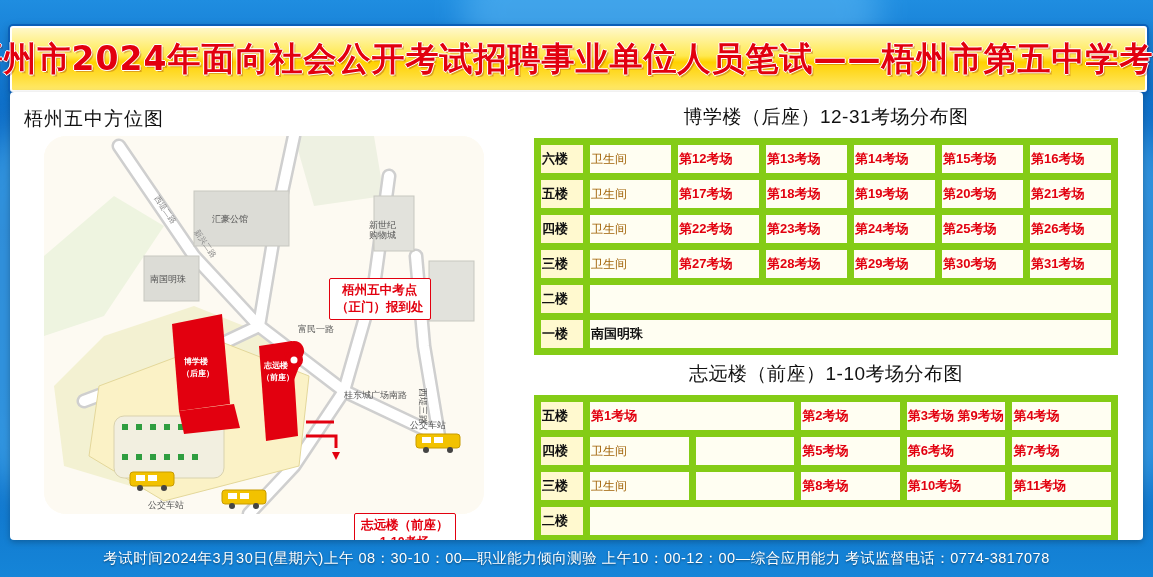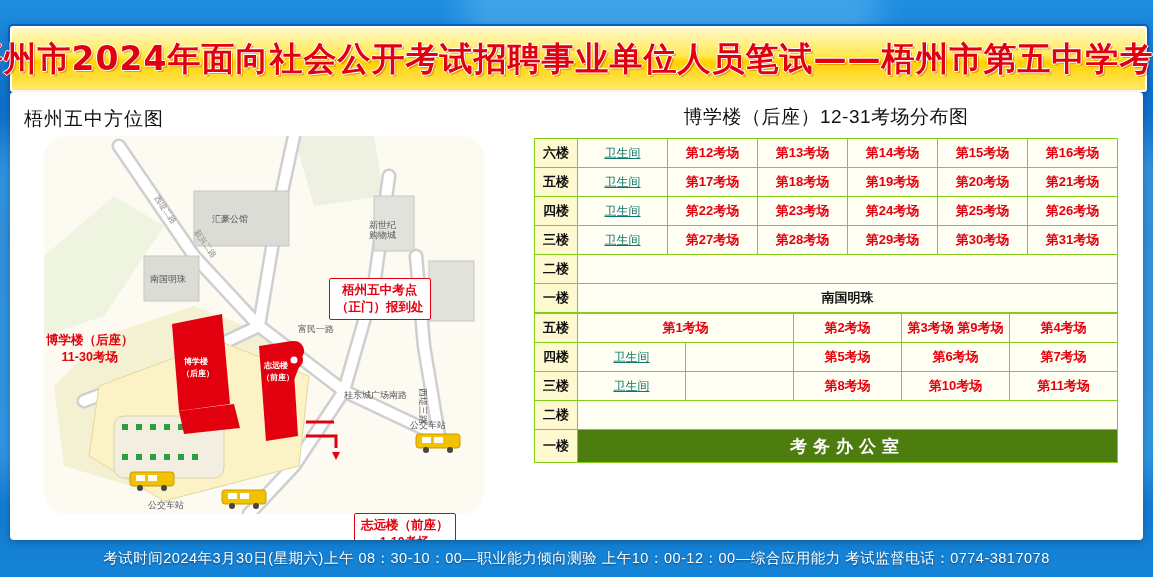--- a/index.html
+++ b/index.html
@@ -71,26 +71,26 @@
   }
 
   
   .tables{position:absolute;left:512px;top:8px;width:608px;}
   .tbl-title{
     text-align:center;font-size:19px;font-weight:normal;color:#111;
     margin:4px 0 8px 0;letter-spacing:.5px;
   }
   table{border-collapse:collapse;width:584px;margin:0 auto;table-layout:fixed;}
   td{
-    border:1px solid #84cc16;
-    height:26px;font-size:13px;text-align:center;color:#e2000f;font-weight:bold;
+    border:7px solid #84cc16;
+    height:26px;font-size:13px;text-align:left;color:#e2000f;font-weight:bold;
     background:#fffef2;
   }
   td.floor{background:#fff9cf;color:#111;width:40px;font-weight:bold;}
-  td.wc{color:#0f766e;font-weight:normal;font-size:12px;text-decoration:underline;}
+  td.wc{color:#a16207;font-weight:normal;font-size:12px;}
   td.blank{background:#fffef2;}
   td.spare{color:#111;}
   td.office{
     background:#4d7c0f;color:#ffffff;font-size:17px;letter-spacing:6px;height:30px;
   }
   .tbl2{margin-top:6px;}
 
   
   .footer{
     position:absolute;left:0;top:540px;width:1153px;height:37px;
@@ -217,24 +217,20 @@
           </g>
           <g font-family="Liberation Sans, sans-serif" font-size="8" fill="#ffffff" font-weight="bold">
             <text x="140" y="228">博学楼</text>
             <text x="138" y="240">（后座）</text>
             <text x="220" y="232">志远楼</text>
             <text x="218" y="244">（前座）</text>
           </g>
         </svg>
       </div>
 
-      <div class="map-callout co-boxue">
-        <div>博学楼（后座）</div>
-          <div>11-30考场</div>
-      </div>
       <div class="map-callout co-main">
         <span class="cbox">
           梧州五中考点<br>（正门）报到处
         </span>
       </div>
       <div class="map-callout co-zhiyuan">
         <span class="cbox">
           志远楼（前座）<br>1-10考场
         </span>
       </div>
@@ -286,20 +282,21 @@
             <td class="floor">二楼</td>
             <td class="blank" colspan="6"></td>
           </tr>
           <tr>
             <td class="floor">一楼</td>
             <td class="spare" colspan="6">南国明珠</td>
           </tr>
         </tbody>
       </table>
 
+      <div class="tbl-title tbl2">志远楼（前座）1-10考场分布图</div>
       <table>
         <tbody>
           <tr>
             <td class="floor">五楼</td>
             <td colspan="2">第1考场</td>
             <td>第2考场</td>
             <td>第3考场 第9考场</td>
             <td>第4考场</td>
           </tr>
           <tr>

